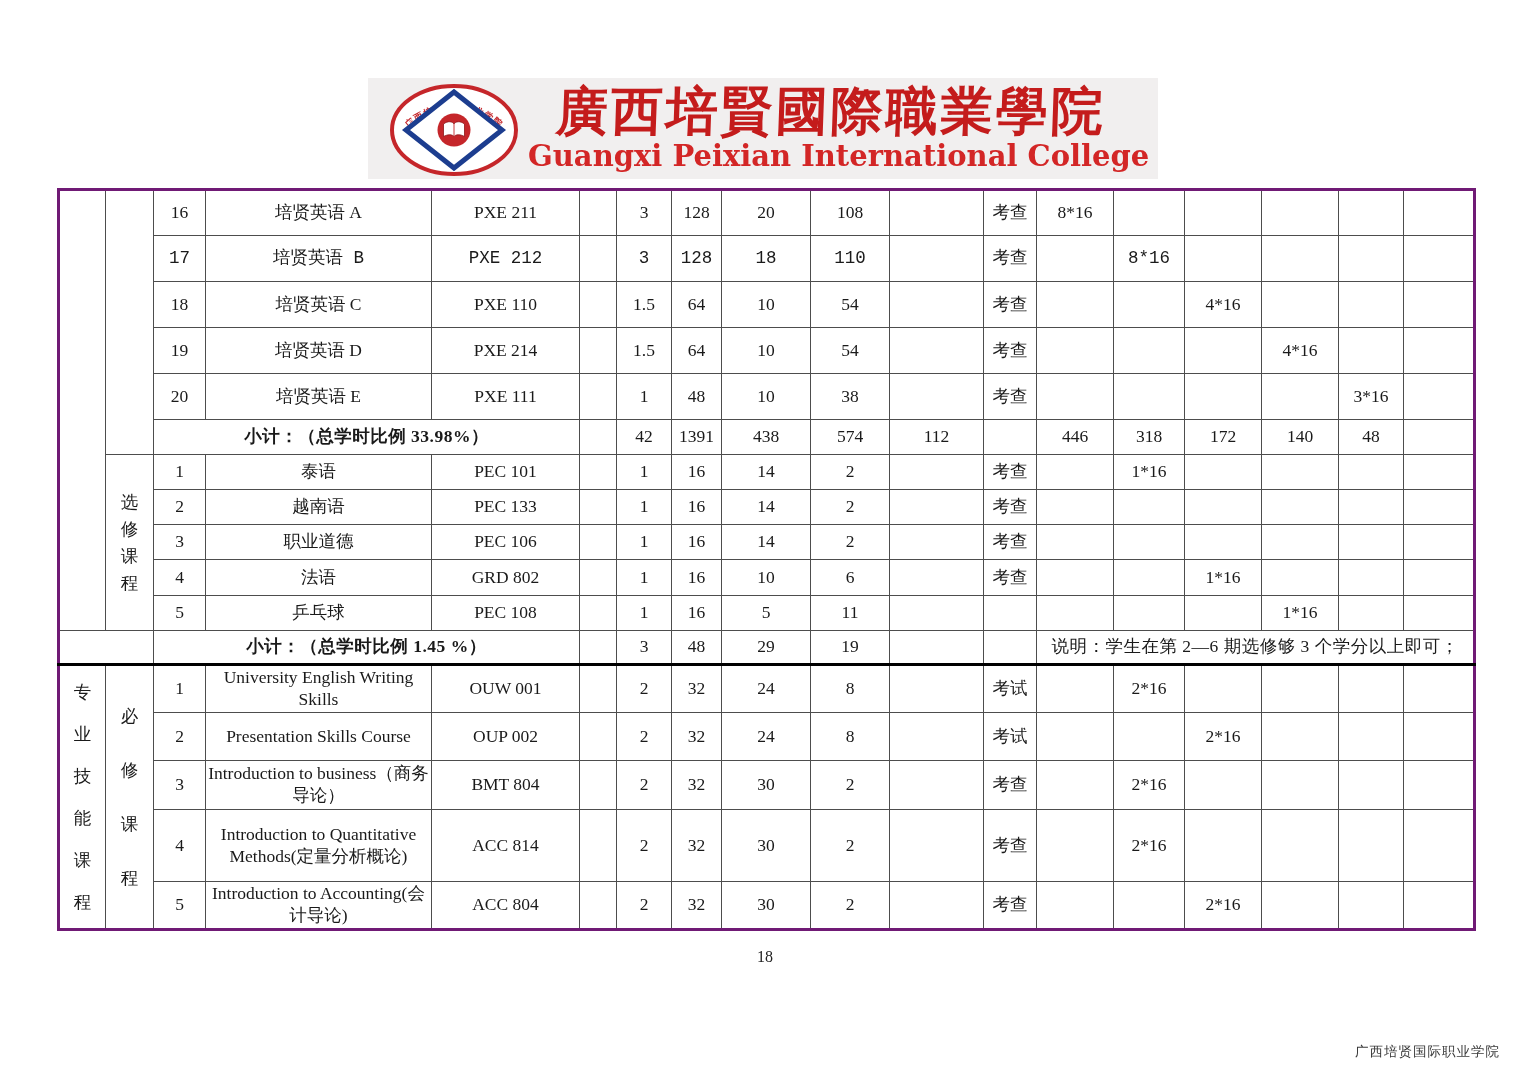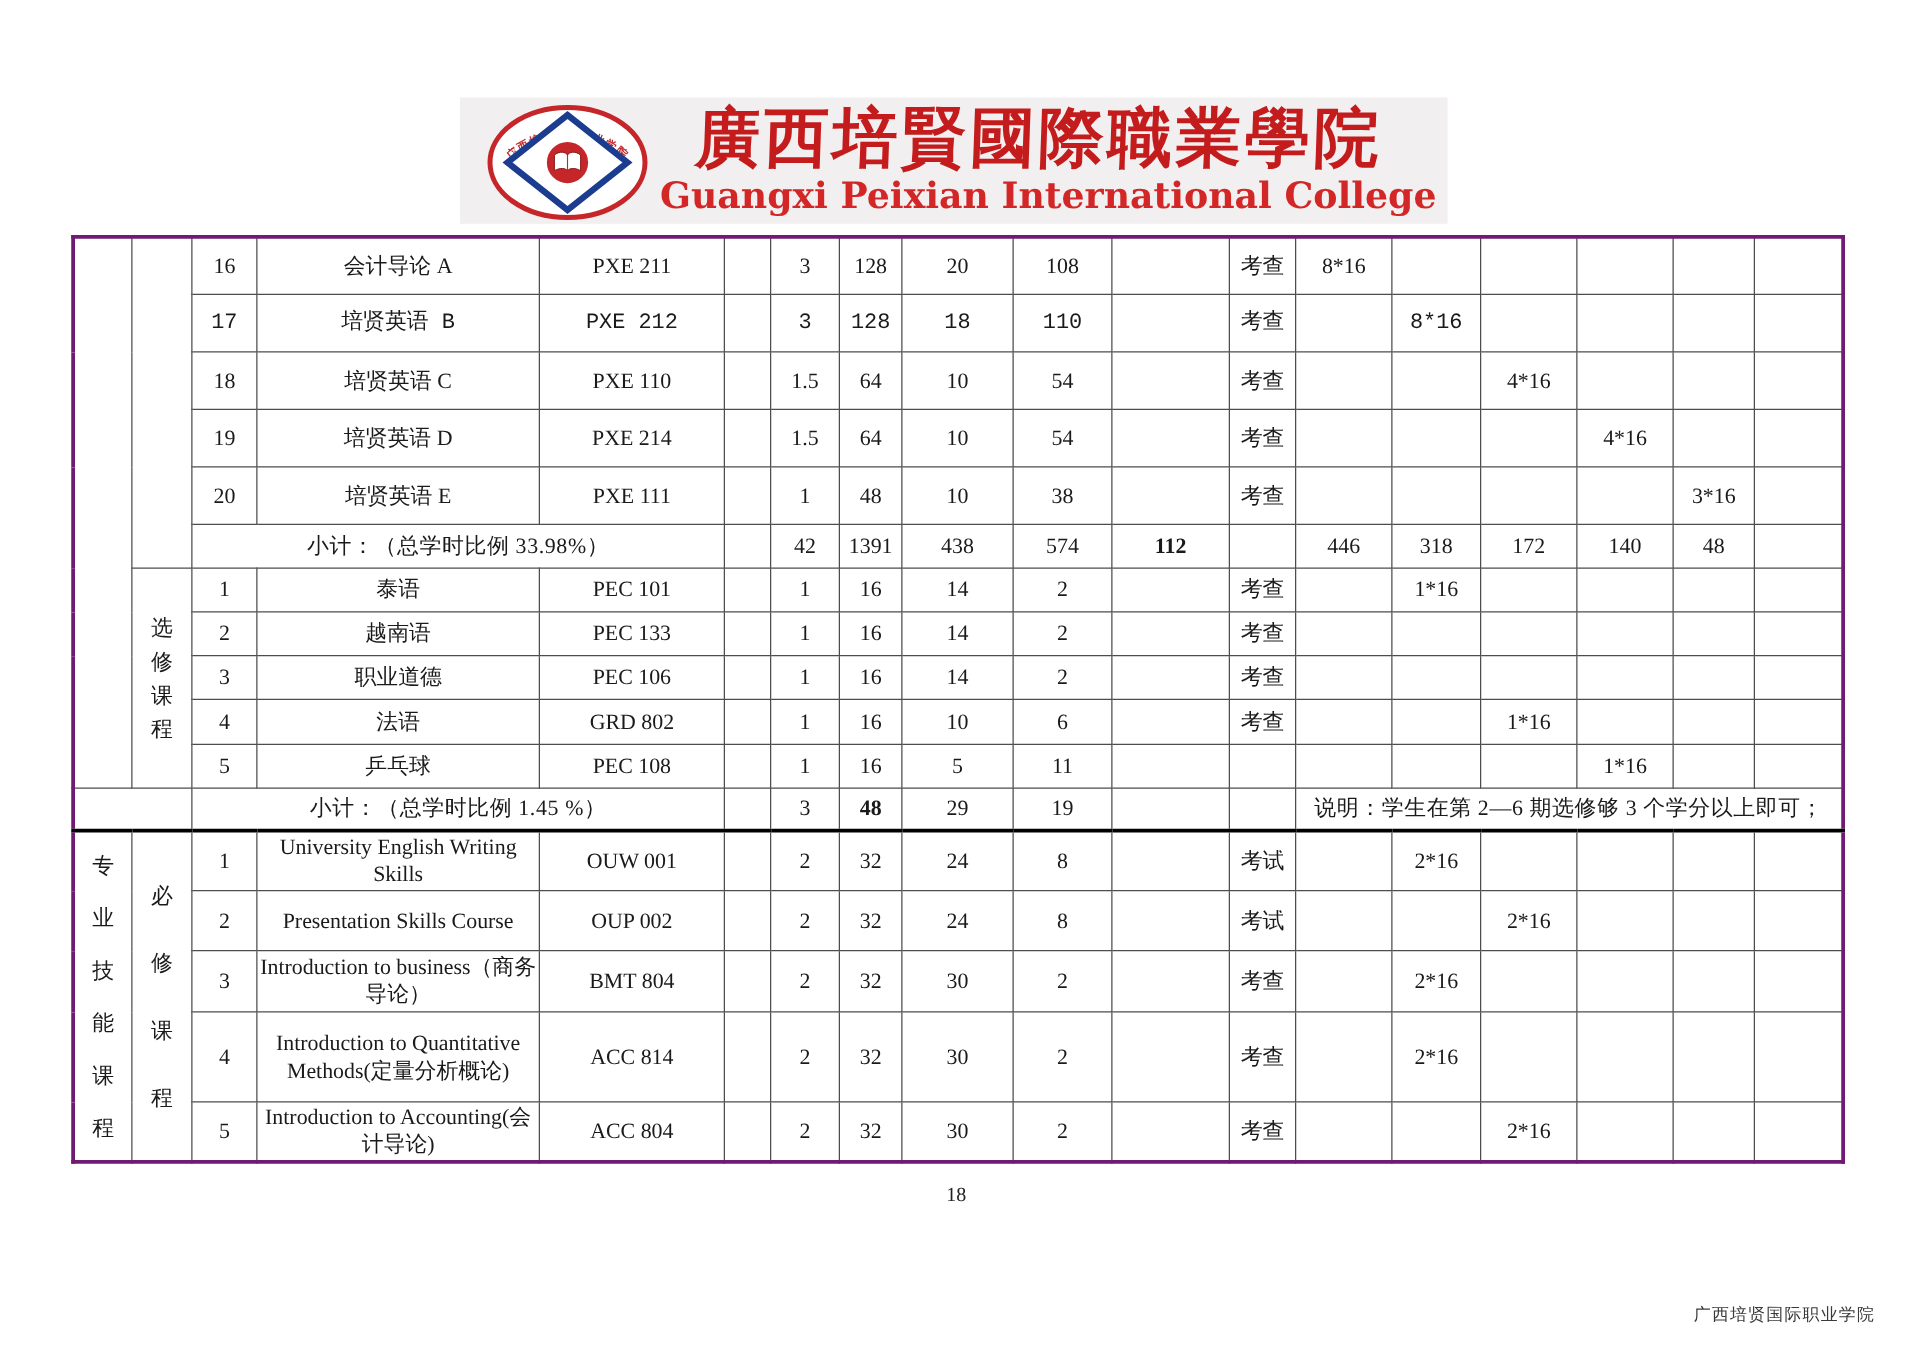--- a/index.html
+++ b/index.html
@@ -26,23 +26,23 @@
     position:absolute;left:57px;top:188px;width:1416px;
     border-collapse:collapse;table-layout:fixed;
     border:3px solid #701a75;
   }
   table.schedule td{
     border:1px solid #4d4d4d;text-align:center;vertical-align:middle;
     font-size:17.5px;line-height:1.25;padding:0 2px;overflow:hidden;
     word-break:break-word;
   }
   tr.thick-top td{border-top:3px solid #000;}
-  td.subtotal{letter-spacing:0.5px;}
+  td.subtotal{letter-spacing:0.5px;font-weight:bold;}
   td.note{text-align:left;padding-left:7px;letter-spacing:0.5px;}
-  td.hi{vertical-align:top;padding-top:3px;font-weight:bold;}
+  td.hi{vertical-align:top;padding-top:3px;}
   td.en{font-size:16.5px;line-height:1.35;}
   td.vert{font-size:19px;padding:0;}
   td.vert div{display:block;text-align:center;}
   td.v4 div{line-height:27px;}
   td.v6 div{line-height:42px;}
   td.v4b div{line-height:54px;}
   
   .page-num{position:absolute;left:57px;top:948px;width:1416px;text-align:center;
     font-size:16px;color:#222;}
   .watermark{position:absolute;right:28px;top:1043px;font-size:13.5px;color:#3a3a3a;
@@ -93,21 +93,21 @@
       <col style="width: 77px;">
       <col style="width: 77px;">
       <col style="width: 65px;">
       <col style="width: 71px;">
     </colgroup>
     <tbody>
       <tr style="height: 46px;">
         <td rowspan="11"></td>
         <td rowspan="6"></td>
         <td>16</td>
-        <td>会计导论 A</td>
+        <td>培贤英语 A</td>
         <td>PXE 211</td>
         <td></td>
         <td>3</td>
         <td>128</td>
         <td>20</td>
         <td>108</td>
         <td></td>
         <td>考查</td>
         <td>8*16</td>
         <td></td>

